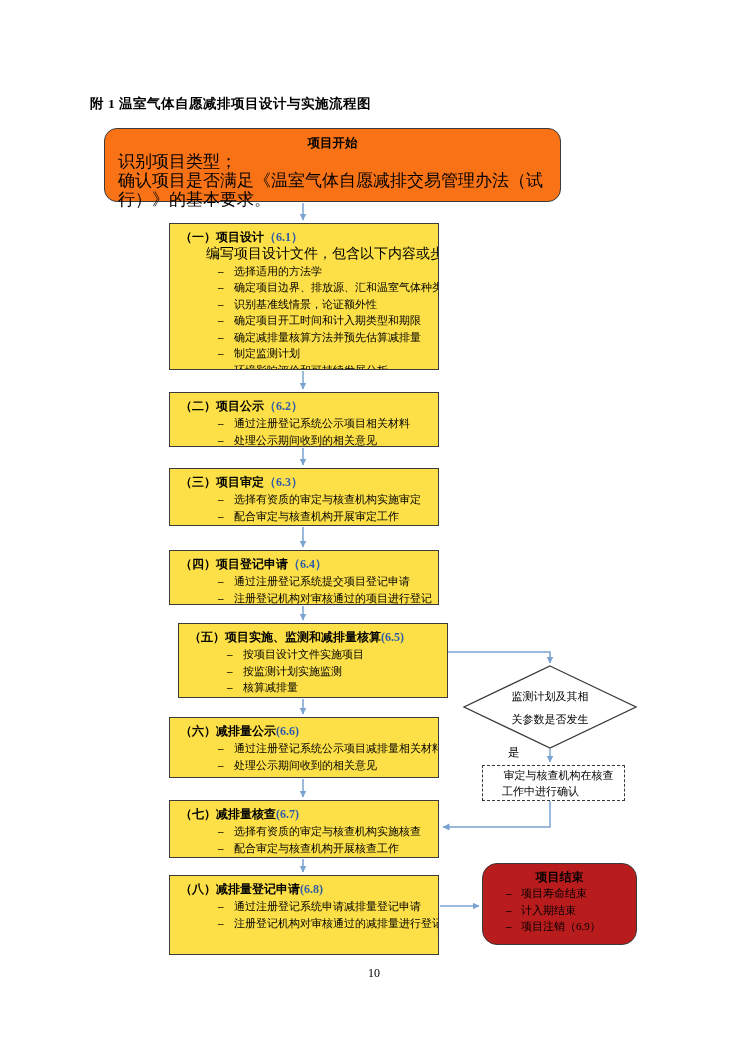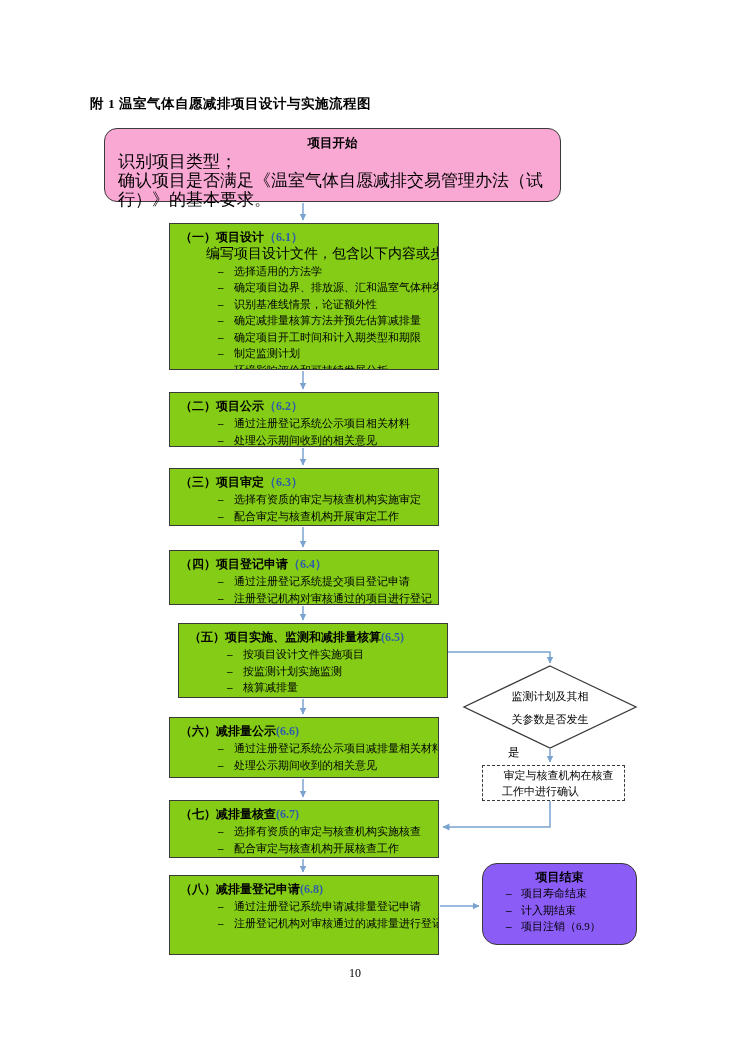--- a/index.html
+++ b/index.html
@@ -6,29 +6,29 @@
   .page{
     position:relative;width:738px;height:1044px;background:#ffffff;overflow:hidden;
     font-family:"Liberation Serif","DejaVu Serif",serif;color:#000;
   }
   .doc-title{
     position:absolute;left:90px;top:95px;font-size:13.5px;font-weight:bold;letter-spacing:0.5px;
   }
   
   .start-box{
     position:absolute;left:104px;top:128px;width:457px;height:74px;
-    border:1.5px solid #3a3a3a;border-radius:13px;background:#f9a8d4;box-sizing:border-box;
+    border:1.5px solid #3a3a3a;border-radius:13px;background:#f97316;box-sizing:border-box;
   }
   .start-title{text-align:center;font-weight:bold;font-size:12.5px;padding-top:6px;}
   .start-line{font-size:17px;padding-left:13px;line-height:19px;}
   
   .connectors{position:absolute;left:0;top:0;width:738px;height:1044px;pointer-events:none;}
   
   .step{
-    position:absolute;left:169px;width:270px;background:#84cc16;border:1.3px solid #3a3a3a;
+    position:absolute;left:169px;width:270px;background:#fde047;border:1.3px solid #3a3a3a;
     box-sizing:border-box;padding:4px 6px 0 10px;overflow:hidden;z-index:2;
   }
   .step-0{top:223px;height:147px;}
   .step-1{top:392px;height:55px;}
   .step-2{top:468px;height:58px;}
   .step-3{top:550px;height:55px;}
   .step-4{top:623px;height:75px;margin-left:9px;}
   .step-5{top:717px;height:61px;}
   .step-6{top:800px;height:58px;}
   .step-7{top:875px;height:80px;}
@@ -47,26 +47,26 @@
   .dashed-box{
     position:absolute;left:482px;top:765px;width:143px;height:36px;
     border:1.2px dashed #3a3a3a;box-sizing:border-box;background:#fff;
     font-size:11px;line-height:16px;padding:1px 3px;z-index:2;
   }
   .dashed-line-1{text-indent:1.6em;white-space:nowrap;}
   .dashed-line-2{white-space:nowrap;margin-left:16px;}
   
   .end-box{
     position:absolute;left:482px;top:863px;width:155px;height:82px;
-    border:1.4px solid #3a3a3a;border-radius:15px;background:#8b5cf6;box-sizing:border-box;z-index:2;
+    border:1.4px solid #3a3a3a;border-radius:15px;background:#b91c1c;box-sizing:border-box;z-index:2;
   }
   .end-title{text-align:center;font-weight:bold;font-size:12px;padding-top:5px;line-height:16px;}
   .end-item{font-size:11px;line-height:16.5px;padding-left:38px;position:relative;white-space:nowrap;}
   .end-item::before{content:"–";position:absolute;left:23px;top:0;font-weight:bold;}
-  .page-number{position:absolute;left:349px;top:966px;width:50px;font-size:12px;}
+  .page-number{position:absolute;left:349px;top:966px;width:50px;text-align:center;font-size:12px;}
 </style>
 </head>
 <body>
 
 <div class="page">
 
   <div class="doc-title">附 1  温室气体自愿减排项目设计与实施流程图</div>
 
   <svg class="connectors" width="738" height="1044" viewBox="0 0 738 1044" xmlns="http://www.w3.org/2000/svg">
     <defs>
@@ -97,22 +97,22 @@
     <div class="start-line">确认项目是否满足《温室气体自愿减排交易管理办法（试行）》的基本要求。</div>
   </div>
 
   <div id="steps">
       <div class="step step-0">
         <div class="step-heading"><span>（一）项目设计</span><span class="step-num">（6.1）</span></div>
         <div class="intro">编写项目设计文件，包含以下内容或步骤：</div>
         <div class="item">选择适用的方法学</div>
         <div class="item">确定项目边界、排放源、汇和温室气体种类</div>
         <div class="item">识别基准线情景，论证额外性</div>
+        <div class="item">确定项目开工时间和计入期类型和期限</div>
         <div class="item">确定减排量核算方法并预先估算减排量</div>
-        <div class="item">确定项目开工时间和计入期类型和期限</div>
         <div class="item">制定监测计划</div>
         <div class="item">环境影响评价和可持续发展分析</div>
       </div>
       <div class="step step-1">
         <div class="step-heading"><span>（二）项目公示</span><span class="step-num">（6.2）</span></div>
         <div class="item">通过注册登记系统公示项目相关材料</div>
         <div class="item">处理公示期间收到的相关意见</div>
       </div>
       <div class="step step-2">
         <div class="step-heading"><span>（三）项目审定</span><span class="step-num">（6.3）</span></div>

